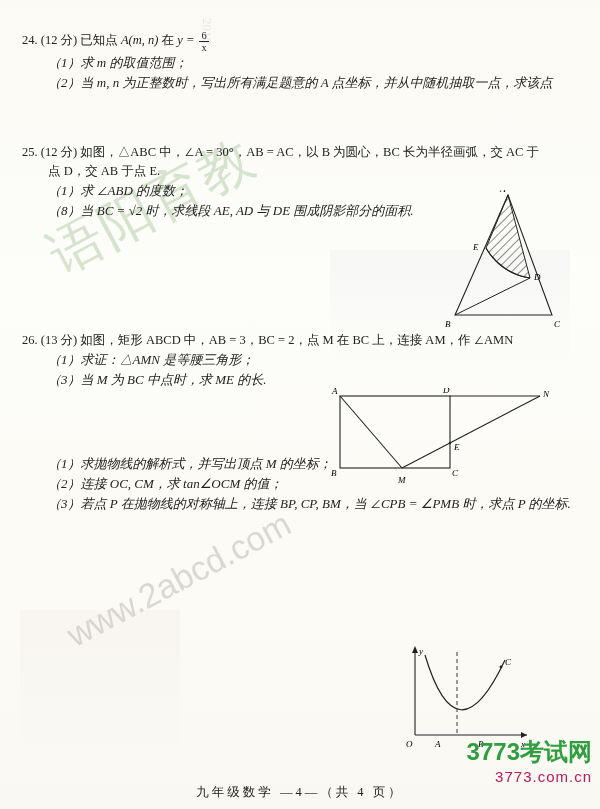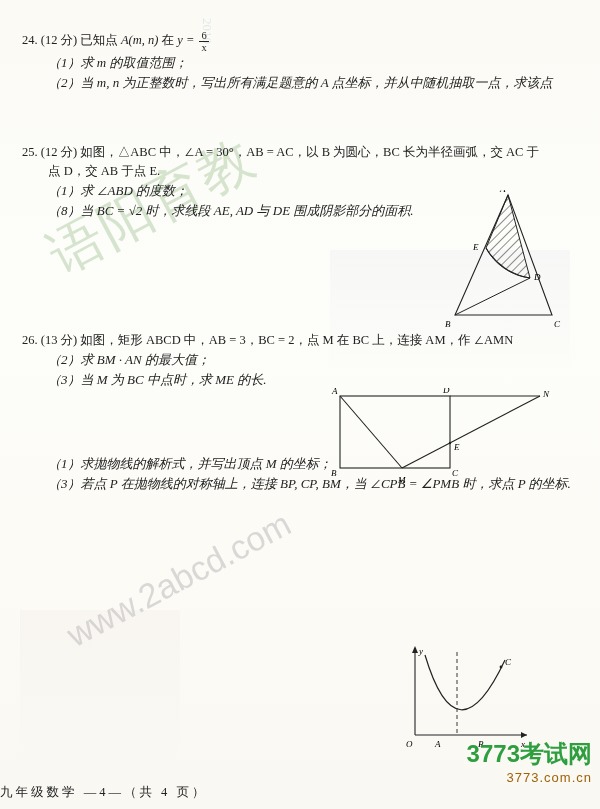--- a/index.html
+++ b/index.html
@@ -54,35 +54,35 @@
   .wm-corner{
     right:8px;bottom:24px;
     z-index:6;
     text-align:right;
     font-family:Liberation Sans, sans-serif;
   }
   .wm-corner .big{
     font-size:24px;font-weight:bold;color:#2e9e3f;letter-spacing:0px;
   }
   .wm-corner .sub{
-    font-size:13px;color:#a16207;letter-spacing:1px;
+    font-size:15px;color:#be185d;letter-spacing:1px;
   }
   .content{position:relative;z-index:4;padding:30px 22px 0 22px;}
   .q{margin-bottom:6px;}
   .q-head{font-size:12.5px;line-height:19px;}
   .q-sub{font-size:13px;line-height:20px;padding-left:26px;font-style:italic;}
   .q-sub2{font-size:12.5px;line-height:20px;padding-left:44px;}
   .idx{display:inline-block;}
   i.m{font-style:italic;font-family:"Liberation Serif",serif;}
   .frac{display:inline-block;vertical-align:middle;text-align:center;font-size:10.5px;line-height:11px;margin:0 2px;}
   .frac .num{display:block;border-bottom:1px solid #222;padding:0 2px;}
   .frac .den{display:block;padding:0 2px;}
   .fig{position:absolute;z-index:5;}
   .caption{
-    position:absolute;left:0;right:0;bottom:8px;
+    position:absolute;left:0;right:0;bottom:8px;text-align:center;
     font-size:12.5px;z-index:5;
   }
   .sp{letter-spacing:3px;}
 </style>
 </head>
 <body>
 
 <div class="paper-bg"></div>
 
 <div class="bleed" style="left:215px;top:18px;font-size:13px;transform:rotate(90deg);transform-origin:left top;">2010</div>
@@ -122,28 +122,29 @@
   </div>
 
   <div style="height:104px;"></div>
 
   <div class="q">
     <div class="q-head">
       <span class="idx">26.</span>
       <span>(13 分)</span>
       <span>如图，矩形 ABCD 中，AB = 3，BC = 2，点 M 在 BC 上，连接 AM，作 ∠AMN</span>
     </div>
-    <div class="q-sub">（2）求 BM · AN 的最大值；</div>
+    <div class="q-sub">（1）求证：△AMN 是等腰三角形；</div>
     <div class="q-sub">（3）当 M 为 BC 中点时，求 ME 的长.</div>
   </div>
 
   <div style="height:58px;"></div>
 
   <div class="q">
     <div class="q-sub">（1）求抛物线的解析式，并写出顶点 M 的坐标；</div>
+    <div class="q-sub">（2）连接 OC, CM，求 tan∠OCM 的值；</div>
     <div class="q-sub">（3）若点 P 在抛物线的对称轴上，连接 BP, CP, BM，当 ∠CPB = ∠PMB 时，求点 P 的坐标.</div>
   </div>
 
 </div>
 
 <svg class="fig" style="left:440px;top:190px;" width="150" height="145" viewBox="0 0 150 145">
   <defs>
     <pattern id="hatch" width="6" height="6" patternUnits="userSpaceOnUse" patternTransform="rotate(45)">
       <line x1="0" y1="0" x2="0" y2="6" stroke="#222" stroke-width="1"></line>
     </pattern>

